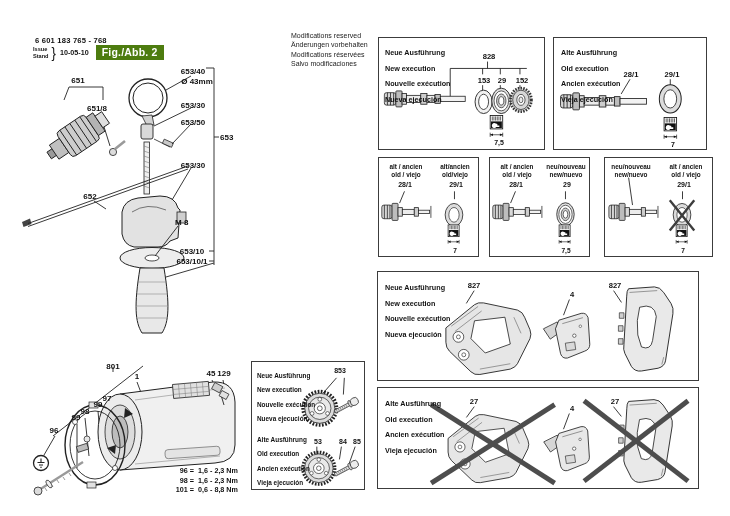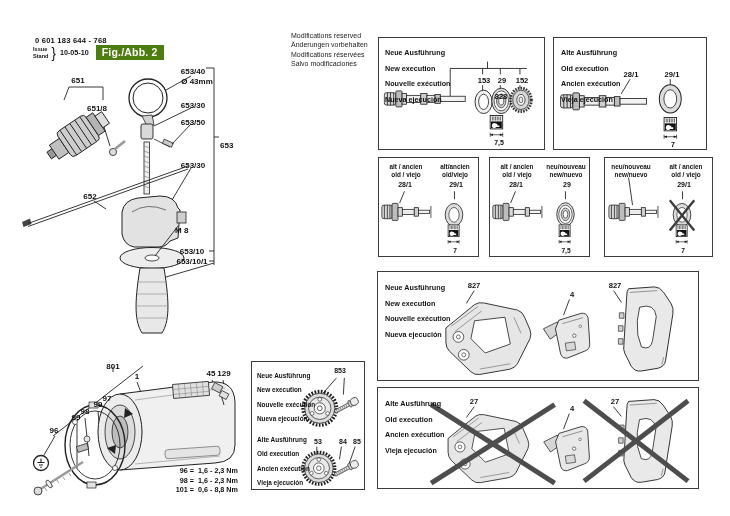--- a/index.html
+++ b/index.html
@@ -6,21 +6,21 @@
   .page{position:relative;width:730px;height:516px;background:#fff;overflow:hidden;
         font-family:"Liberation Sans","DejaVu Sans",sans-serif;color:#111;}
   .box{position:absolute;border:1.5px solid #3c3c3c;background:#fff;box-sizing:border-box;}
   .layer{position:absolute;left:0;top:0;width:100%;height:100%;}
   .hd4{position:absolute;font-size:7.2px;font-weight:bold;line-height:1.32;white-space:nowrap;}
   .hd4 div{white-space:nowrap;margin-top:6px;}
   .hd4.sm{font-size:6.4px;}
   .hd2{position:absolute;font-size:6.4px;font-weight:bold;line-height:1.25;text-align:center;
        transform:translateX(-50%);white-space:nowrap;}
   .lbl{position:absolute;font-size:7.6px;font-weight:bold;white-space:nowrap;transform:translateX(-50%);}
-  .lbl.l{transform:none;margin-top:8px;}
+  .lbl.l{transform:none;}
   .lbl.big{font-size:8px;}
   .badge{display:inline-block;background:#4d7c0f;color:#fff;font-weight:bold;font-size:10.5px;
          padding:1px 6px 2px 6px;letter-spacing:.2px;}
   .partnum{position:absolute;left:35px;top:36px;font-size:7.6px;font-weight:600;letter-spacing:.2px;}
   .issuerow{position:absolute;left:33px;top:45px;display:flex;align-items:center;gap:3px;}
   .issuerow .iss{font-size:5.6px;line-height:1.15;font-weight:600;}
   .issuerow .brace{font-size:13px;font-weight:300;transform:scaleY(1.15);margin-right:1px;}
   .issuerow .date{font-size:7.2px;font-weight:600;margin-right:4px;}
   .notice{position:absolute;left:291px;top:31px;font-size:7px;line-height:1.34;color:#222;}
   .torque{position:absolute;left:168px;top:466px;font-size:7.2px;font-weight:600;line-height:1.35;}
@@ -130,21 +130,21 @@
       <path d="M26,16 L50,9" stroke="#555" stroke-width=".7"></path>
       <circle cx="40" cy="30" r="2" fill="#fff" stroke="#222" stroke-width=".7"></circle>
       <circle cx="47" cy="19" r="1.5" fill="#fff" stroke="#222" stroke-width=".6"></circle>
       <rect x="30" y="38" width="11" height="9" fill="#d9d9d9" stroke="#222" stroke-width=".7" transform="rotate(-8 35 42)"></rect>
     </symbol>
   </defs>
 </svg>
 
 <div class="page">
 
-  <div class="partnum">0 601 183 644 - 768</div>
+  <div class="partnum">6 601 183 765 - 768</div>
   <div class="issuerow">
     <div class="iss">
       <div>Issue</div>
       <div>Stand</div>
     </div>
     <div class="brace">}</div>
     <div class="date">10-05-10</div>
     <div class="badge">Fig./Abb. 2</div>
   </div>
 
@@ -296,21 +296,21 @@
       <use href="#sym-ring-bearing" x="112" y="49" width="24" height="30"></use>
       <use href="#sym-ring-gear" x="131" y="49" width="26" height="28"></use>
       <use href="#sym-grease" x="111" y="78" width="17" height="24"></use>
     </svg>
     <div class="hd4" style="left:6px;top:4px;">
       <div>Neue Ausführung</div>
         <div>New execution</div>
       <div>Nouvelle exécution</div>
         <div>Nueva ejecución</div>
     </div>
-    <div class="lbl" style="left:122px;top:14px;margin-top:40px;">828</div>
+    <div class="lbl" style="left:110px;top:14px;">828</div>
     <div class="lbl" style="left:105px;top:38px;">153</div>
     <div class="lbl" style="left:123px;top:38px;">29</div>
     <div class="lbl" style="left:143px;top:38px;">152</div>
     <div class="lbl" style="left:120px;top:101px;font-size:7px;">7,5</div>
   </div>
 
   <div class="box" style="left:553px;top:37px;width:154px;height:113px;">
     <svg class="layer" viewBox="0 0 154 113">
       <path class="ln" d="M77,42 L68,57 M118,42 V48"></path>
       <use href="#sym-spindle-long" x="5" y="52" width="92" height="25"></use>

